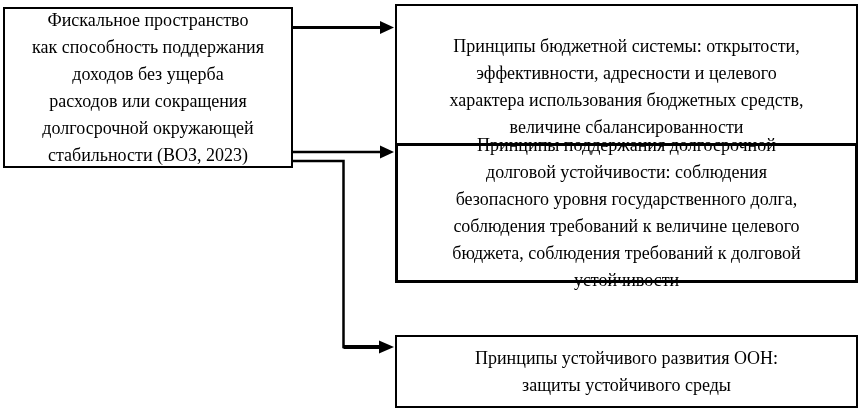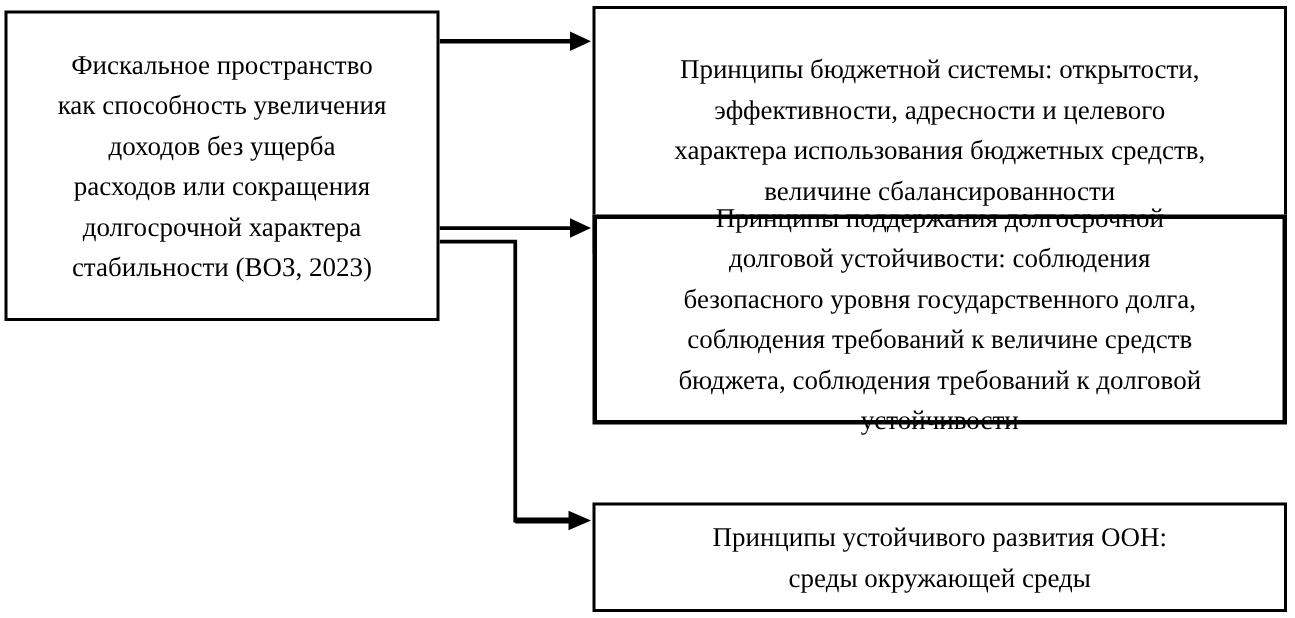--- a/index.html
+++ b/index.html
@@ -36,21 +36,21 @@
     font-size: 18px;
     line-height: 27px;
   }
   .box .ln {
     white-space: nowrap;
   }
   #source-box {
     left: 3px;
     top: 7px;
     width: 290px;
-    height: 207px;
+    height: 161px;
   }
   #budget-system-box {
     left: 395px;
     top: 4px;
     width: 463px;
     height: 165px;
   }
   #debt-sustainability-box {
     left: 395px;
     top: 143px;
@@ -84,41 +84,41 @@
 
     <g>
       <polyline points="293,161 343.5,161 343.5,347 381,347" fill="none" stroke="#000000" stroke-width="2.5"></polyline>
       <line x1="343.5" y1="347" x2="380" y2="347" stroke="#000000" stroke-width="4"></line>
       <polygon points="379,340.5 394,347 379,353.5" fill="#000000"></polygon>
     </g>
   </svg>
 
   <div class="box" id="source-box">
     <div class="ln">Фискальное пространство</div>
-    <div class="ln">как способность увеличения</div>
+    <div class="ln">как способность поддержания</div>
     <div class="ln">доходов без ущерба</div>
     <div class="ln">расходов или сокращения</div>
-    <div class="ln">долгосрочной характера</div>
+    <div class="ln">долгосрочной окружающей</div>
     <div class="ln">стабильности (ВОЗ, 2023)</div>
   </div>
 
   <div class="box" id="budget-system-box">
     <div class="ln">Принципы бюджетной системы: открытости,</div>
     <div class="ln">эффективности, адресности и целевого</div>
     <div class="ln">характера использования бюджетных средств,</div>
     <div class="ln">величине сбалансированности</div>
   </div>
 
   <div class="box" id="debt-sustainability-box">
     <div class="ln">Принципы поддержания долгосрочной</div>
     <div class="ln">долговой устойчивости: соблюдения</div>
     <div class="ln">безопасного уровня государственного долга,</div>
-    <div class="ln">соблюдения требований к величине средств</div>
+    <div class="ln">соблюдения требований к величине целевого</div>
     <div class="ln">бюджета, соблюдения требований к долговой</div>
     <div class="ln">устойчивости</div>
   </div>
 
   <div class="box" id="un-sdg-box">
     <div class="ln">Принципы устойчивого развития ООН:</div>
-    <div class="ln">среды окружающей среды</div>
+    <div class="ln">защиты устойчивого среды</div>
   </div>
 
 </div>
 
 </body></html>

